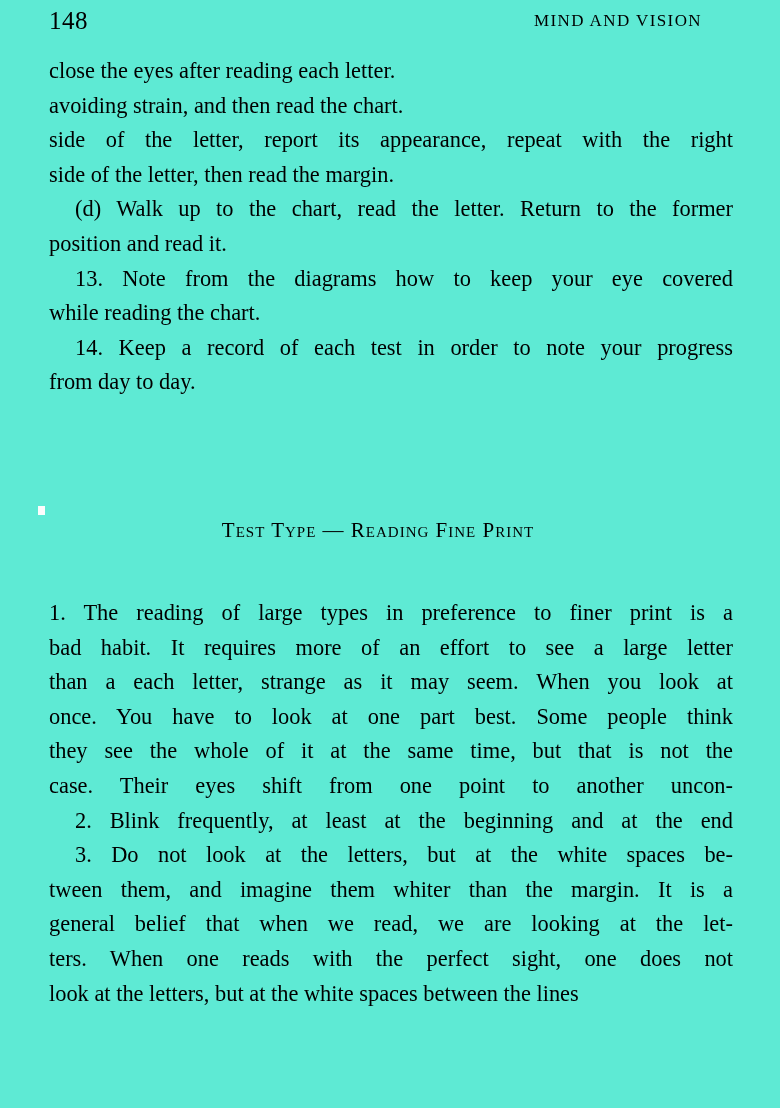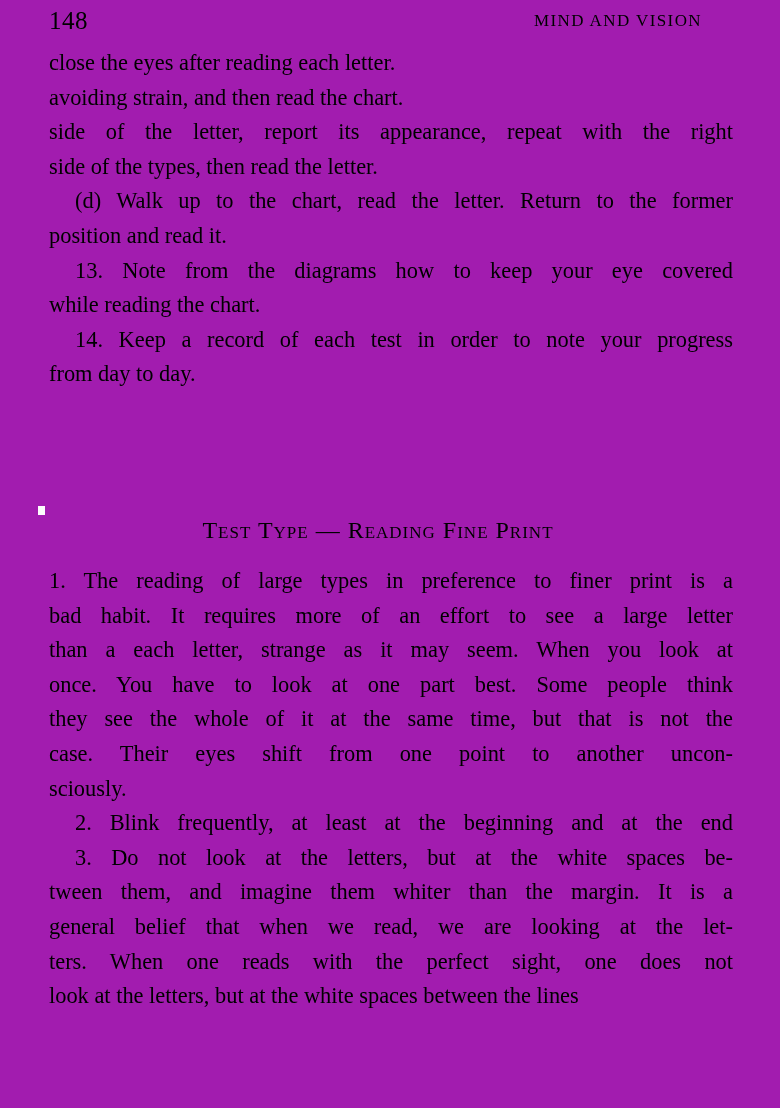--- a/index.html
+++ b/index.html
@@ -4,21 +4,21 @@
 <style>
   html, body {
     margin: 0;
     padding: 0;
     background: #ffffff;
   }
   .page {
     position: relative;
     width: 780px;
     height: 1108px;
-    background: #a21caf;
+    background: #5eead4;
     overflow: hidden;
     font-family: "Liberation Serif", "DejaVu Serif", serif;
     color: #000000;
     box-sizing: border-box;
   }
 
   
   .running-head {
     position: absolute;
     top: 6px;
@@ -44,21 +44,21 @@
     line-height: 26px;
     letter-spacing: 1.4px;
     padding-right: 30px;
     box-sizing: border-box;
   }
 
   
   .body-text {
     position: absolute;
     left: 49px;
-    top: 46px;
+    top: 54px;
     width: 684px;
   }
   .para {
     margin: 0;
     font-size: 22.4px;
     line-height: 34.6px;
     text-align: justify;
     text-justify: inter-word;
     hyphens: none;
     -webkit-hyphens: none;
@@ -77,32 +77,32 @@
   }
   .ln.ind { text-indent: 26px; }
 
   
   .section-heading {
     position: absolute;
     left: 49px;
     top: 515px;
     width: 684px;
     text-align: center;
-    font-size: 24px;
+    font-size: 21px;
     line-height: 30px;
     letter-spacing: 1px;
     font-variant: small-caps;
     padding-right: 26px;
     box-sizing: border-box;
   }
 
   .block-two {
     position: absolute;
     left: 49px;
-    top: 564px;
+    top: 596px;
     width: 684px;
   }
 
   .edge-mark {
     position: absolute;
     left: 38px;
     top: 506px;
     width: 7px;
     height: 9px;
     background: #fcfcfc;
@@ -122,21 +122,21 @@
 
   <div class="body-text">
       <p class="para">
         <span class="ln last">close the eyes after reading each letter.</span>
       </p>
       <p class="para">
         <span class="ln last">avoiding strain, and then read the chart.</span>
       </p>
       <p class="para">
         <span class="ln">side of the letter, report its appearance, repeat with the right</span>
-        <span class="ln last">side of the types, then read the letter.</span>
+        <span class="ln last">side of the letter, then read the margin.</span>
       </p>
       <p class="para">
         <span class="ln ind">(d) Walk up to the chart, read the letter. Return to the former</span>
         <span class="ln last">position and read it.</span>
       </p>
       <p class="para">
         <span class="ln ind">13. Note from the diagrams how to keep your eye covered</span>
         <span class="ln last">while reading the chart.</span>
       </p>
       <p class="para">
@@ -148,21 +148,20 @@
   <div class="section-heading">Test Type — Reading Fine Print</div>
 
   <div class="block-two">
       <p class="para">
         <span class="ln">1. The reading of large types in preference to finer print is a</span>
         <span class="ln">bad habit. It requires more of an effort to see a large letter</span>
         <span class="ln">than a each letter, strange as it may seem. When you look at</span>
         <span class="ln">once. You have to look at one part best. Some people think</span>
         <span class="ln">they see the whole of it at the same time, but that is not the</span>
         <span class="ln">case. Their eyes shift from one point to another uncon-</span>
-        <span class="ln last">sciously.</span>
       </p>
       <p class="para">
         <span class="ln ind">2. Blink frequently, at least at the beginning and at the end</span>
       </p>
       <p class="para">
         <span class="ln ind">3. Do not look at the letters, but at the white spaces be-</span>
         <span class="ln">tween them, and imagine them whiter than the margin. It is a</span>
         <span class="ln">general belief that when we read, we are looking at the let-</span>
         <span class="ln">ters. When one reads with the perfect sight, one does not</span>
         <span class="ln last">look at the letters, but at the white spaces between the lines</span>

